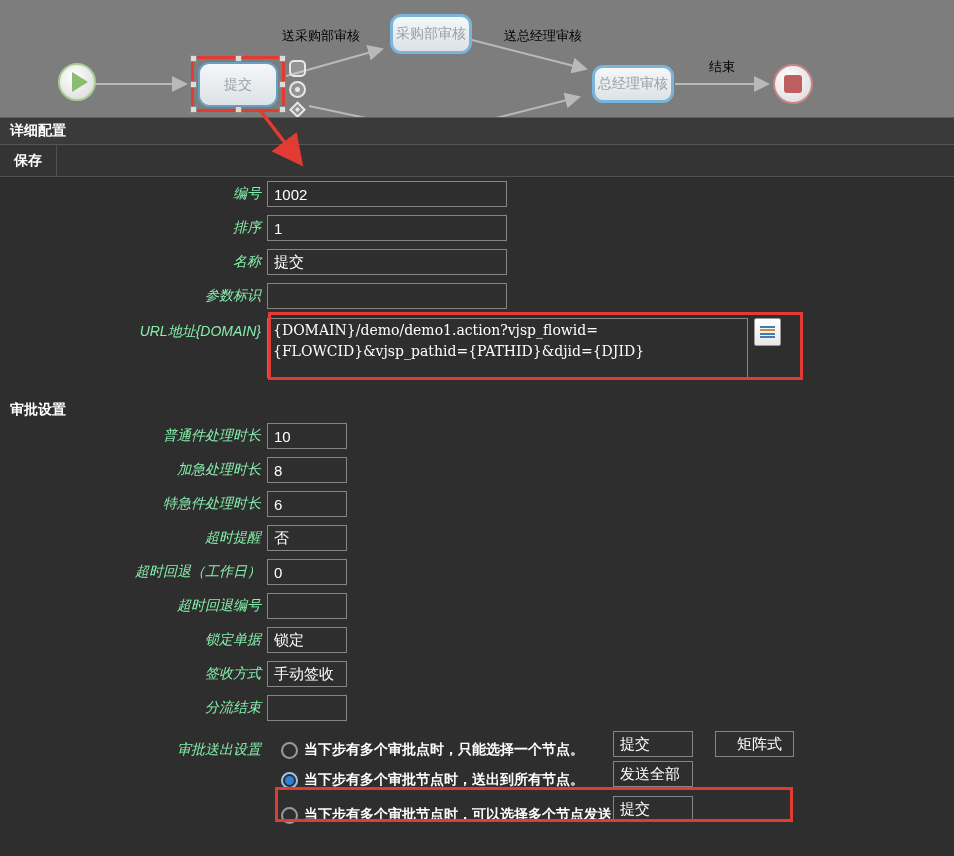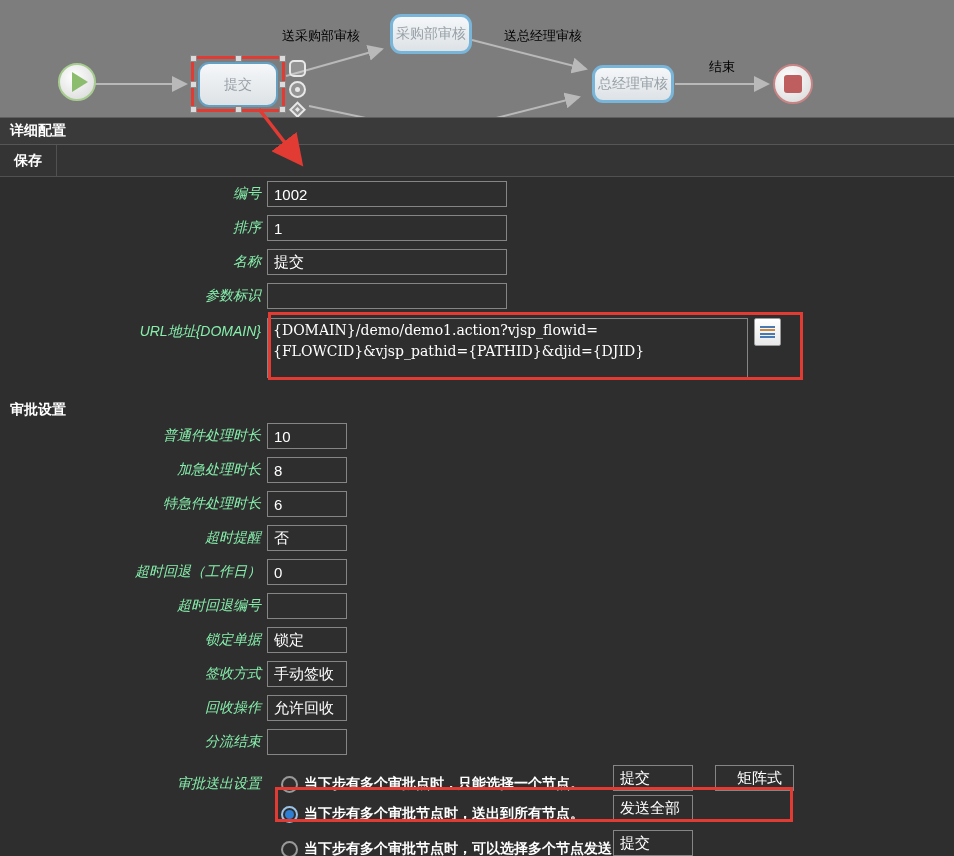--- a/index.html
+++ b/index.html
@@ -222,24 +222,20 @@
     </div>
     <div class="frow">
       <span class="flabel">锁定单据</span>
       <input class="tinput w100" value="锁定" style="">
     </div>
     <div class="frow">
       <span class="flabel">签收方式</span>
       <input class="tinput w100" value="手动签收" style="">
     </div>
     <div class="frow">
-      <span class="flabel">回收操作</span>
-      <input class="tinput w100" value="允许回收" style="">
-    </div>
-    <div class="frow">
       <span class="flabel">分流结束</span>
       <input class="tinput w100" value="" style="">
     </div>
 
     <div class="orow" style="margin-top:4px;">
       <span class="ind">
           <span class="flabel">审批送出设置</span>
         </span>
       <span class="radio"></span>
       <span class="otext">当下步有多个审批点时，只能选择一个节点。</span>

